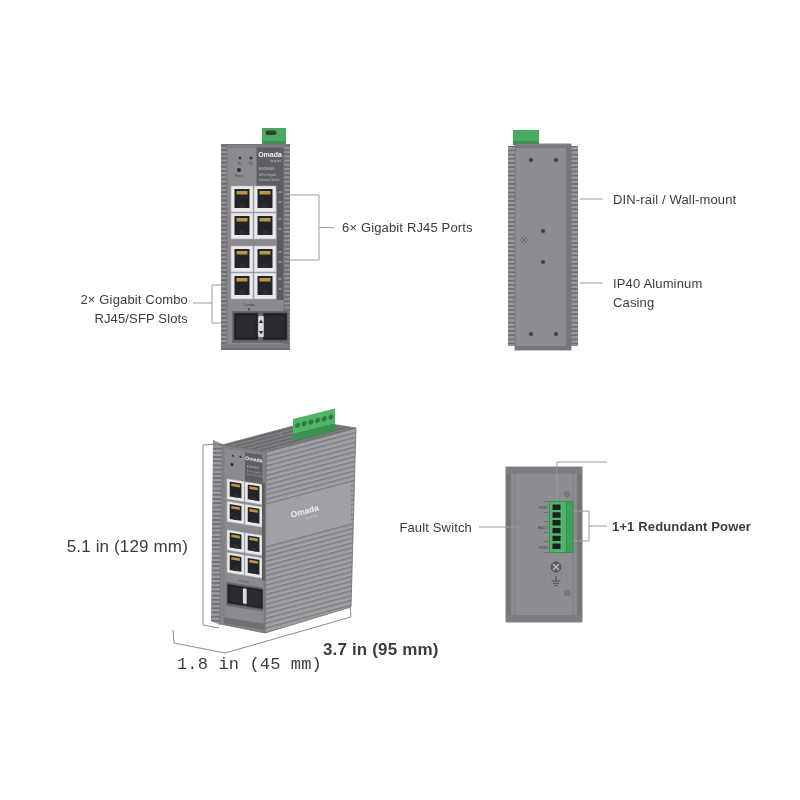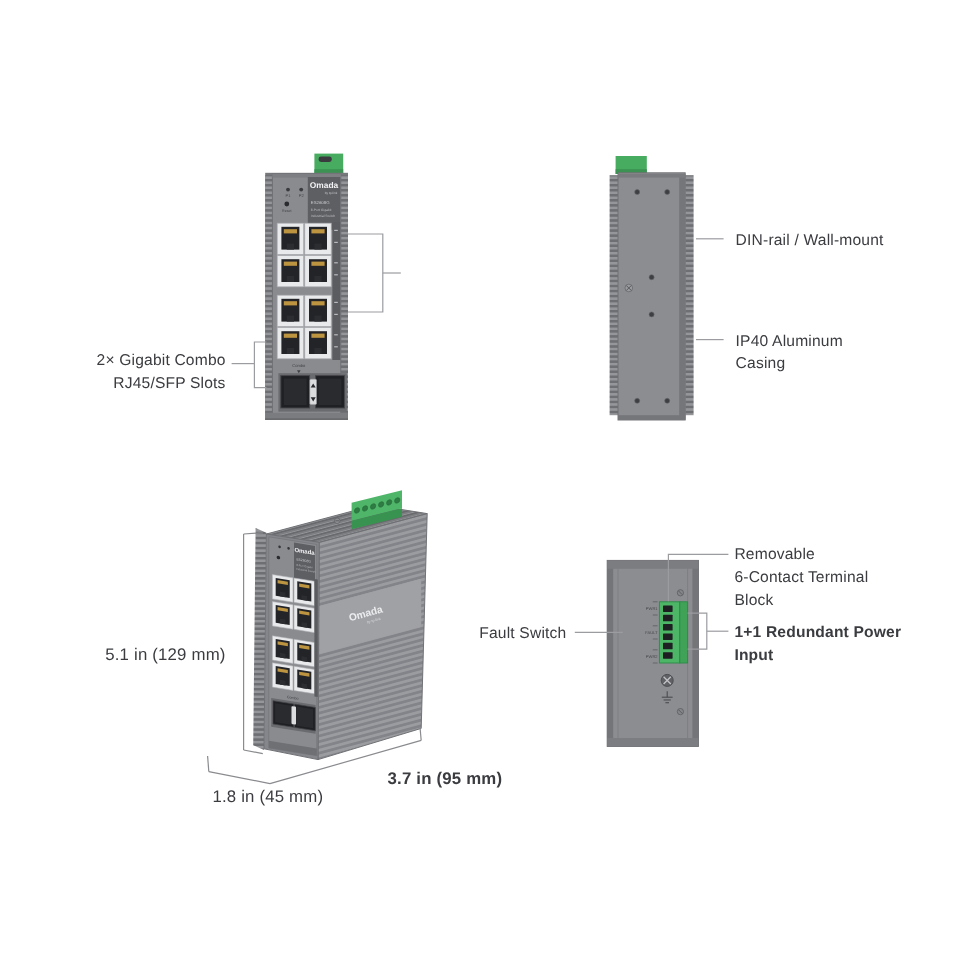--- a/index.html
+++ b/index.html
@@ -1,21 +1,21 @@
 <!DOCTYPE html>
 <html><head>
 <meta charset="utf-8">
 <style>
   html,body{margin:0;padding:0;}
   .canvas{position:relative;width:800px;height:800px;background:#ffffff;overflow:hidden;
           font-family:"Liberation Sans",sans-serif;}
   svg.art{position:absolute;left:0;top:0;}
   .callout{position:absolute;font-size:13px;line-height:19px;color:#3B3C40;letter-spacing:.15px;white-space:nowrap;}
   .r{text-align:right;margin-left:23px;}
-  .dim{position:absolute;font-size:14px;color:#3B3C40;letter-spacing:.15px;white-space:nowrap;}
+  .dim{position:absolute;font-size:17px;color:#3B3C40;letter-spacing:.15px;white-space:nowrap;}
 </style>
 </head>
 <body>
 
 <div class="canvas">
 
 <svg class="art" width="800" height="800" viewBox="0 0 800 800">
   <defs>
     <pattern id="finsH" width="4" height="4.2" patternUnits="userSpaceOnUse">
       <rect width="4" height="2.1" fill="#95969A"></rect>
@@ -272,43 +272,38 @@
   </g>
 
   <g stroke="#9B9CA0" stroke-width="1" fill="none">
     <polyline points="557,501 557,462 607,462"></polyline>
     <polyline points="573,511 589,511 589,541 573,541"></polyline>
     <line x1="589" y1="526" x2="607" y2="526"></line>
     <line x1="479" y1="527" x2="519" y2="527"></line>
   </g>
 </svg>
 
+<div class="callout" style="left:342px;top:218px;">6× Gigabit RJ45 Ports</div>
 
 <div class="callout r" style="right:612px;top:290px;">
   <div>2× Gigabit Combo</div>
   <div>RJ45/SFP Slots</div>
 </div>
 
 <div class="callout" style="left:613px;top:190px;">DIN-rail / Wall-mount</div>
 
 <div class="callout" style="left:613px;top:274px;">
   <div>IP40 Aluminum</div>
   <div>Casing</div>
 </div>
 
-<div class="callout" style="left:612px;top:452px;">
-  <div>Removable</div>
-  <div>6-Contact Terminal</div>
-  <div>Block</div>
-</div>
 
 <div class="callout" style="left:612px;top:517px;font-weight:bold;">
   <div>1+1 Redundant Power</div>
-  <div>Input</div>
 </div>
 
 <div class="callout r" style="right:328px;top:518px;">Fault Switch</div>
 
 <div class="dim" style="right:612px;top:537px;">5.1 in (129 mm)</div>
-<div class="dim" style="left:177px;top:655px;">1.8 in (45 mm)</div>
+<div class="dim" style="left:177px;top:655px;font-family:Liberation Mono, monospace;">1.8 in (45 mm)</div>
 <div class="dim" style="left:323px;top:640px;font-weight:bold;">3.7 in (95 mm)</div>
 
 </div>
 
 </body></html>

